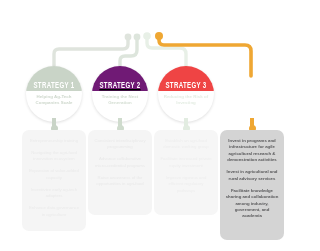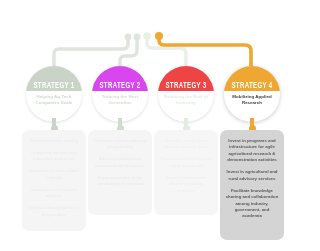--- a/index.html
+++ b/index.html
@@ -80,21 +80,21 @@
     font-size: 4.4px;
     line-height: 1.45;
     font-weight: bold;
     letter-spacing: 0.05px;
   }
 
   
   .col-1 .node-top { background: #c9d4c7; }
   .col-1 .node-body { color: #cdd7cb; }
   
-  .col-2 .node-top { background: #d946ef; }
+  .col-2 .node-top { background: #701a75; text-decoration: underline; }
   .col-2 .node-body { color: #d3ddd1; }
   
   .col-3 .node-top { background: #ef4444; }
   .col-3 .node-body { color: #e3ece2; }
   
   .col-4 .node {
     box-shadow: 0 1px 4px rgba(0,0,0,0.2);
   }
   .col-4 .node-top { background: #efa733; }
   .col-4 .node-body { color: #3b3b3b; }
@@ -225,26 +225,20 @@
     <div class="stem-line"></div>
     <div class="stem-dot"></div>
     <div class="panel">
       <div class="bullet">Establish an agri-food domestic working group</div>
       <div class="bullet">Facilitate increased private equity investment</div>
       <div class="bullet">Improve rigorous and efficient regulatory pathways</div>
     </div>
   </div>
 
   <div class="col col-4">
-    <div class="node">
-      <div class="node-top">
-        <span class="node-kicker">STRATEGY 4</span>
-      </div>
-      <div class="node-body">Mobilizing Applied Research</div>
-    </div>
     <div class="stem-line"></div>
     <div class="stem-dot"></div>
     <div class="panel">
       <div class="bullet">Invest in programs and infrastructure for agile agricultural research &amp; demonstration activities</div>
       <div class="bullet">Invest in agricultural and rural advisory services</div>
       <div class="bullet">Facilitate knowledge sharing and collaboration among industry, government, and academia</div>
     </div>
   </div>
 
 </div>

